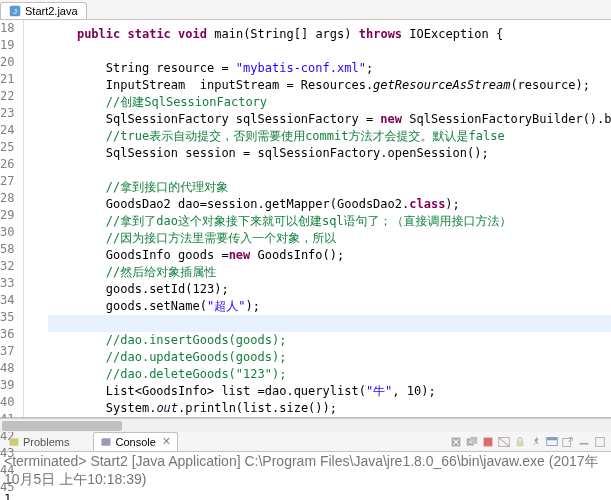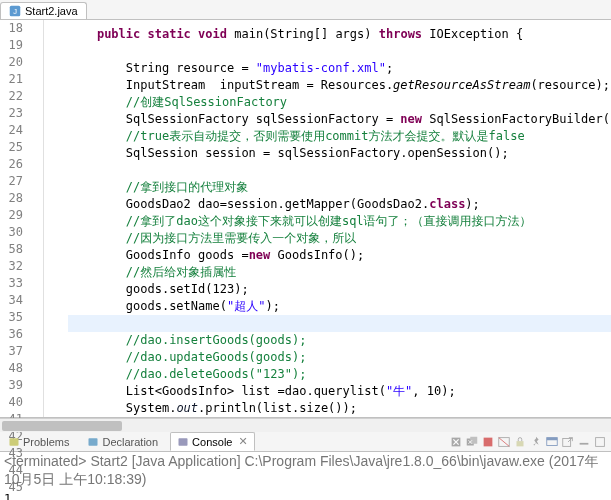--- a/index.html
+++ b/index.html
@@ -1,21 +1,21 @@
 <!DOCTYPE html>
 <html><head>
 <meta charset="utf-8">
 <style>
   * { box-sizing: border-box; margin: 0; padding: 0; }
   html, body { width: 611px; height: 500px; font-family: "Segoe UI", Tahoma, sans-serif; font-size: 11px; overflow: hidden; background: #fff; color: #000; }
   .tabbar { display: flex; align-items: flex-end; height: 20px; border-bottom: 1px solid #c0c0c0; background: #f5f5f5; }
   .tab { display: flex; align-items: center; gap: 4px; padding: 2px 8px; background: #fff; border: 1px solid #c0c0c0; border-bottom: none; border-radius: 3px 3px 0 0; font-size: 11px; }
   .tab .icon { width: 12px; height: 12px; }
   .editor { display: flex; height: 398px; border-bottom: 1px solid #c0c0c0; }
-  .gutter { width: 44px; background: #fff; border-right: 1px solid #e0e0e0; text-align: right; padding-right: 20px; color: #808080; font-family: Consolas, monospace; font-size: 12px; line-height: 17px; }
+  .gutter { width: 24px; background: #fff; border-right: 1px solid #e0e0e0; text-align: right; padding-right: 14px; color: #808080; font-family: Consolas, monospace; font-size: 12px; line-height: 17px; }
   .code { flex: 1; overflow: auto; font-family: Consolas, monospace; font-size: 12px; line-height: 17px; white-space: pre; padding-left: 24px; position: relative; margin-top: 6px; }
   .code .line { height: 17px; }
   .code .hl { background: #e8f2fe; width: 100%; display: inline-block; }
   .kw { color: #7f0055; font-weight: bold; }
   .str { color: #2a00ff; }
   .com { color: #15803d; }
   .type { color: #000; }
   .method { font-style: italic; }
   .static-it { font-style: italic; color: #0f172a; }
   .hscroll { height: 14px; background: #f0f0f0; border-top: 1px solid #d0d0d0; position: relative; }
@@ -73,32 +73,26 @@
       <div>44</div>
       <div>45</div>
     </div>
   <div class="code" id="code"><div class="line">    <span class="kw">public</span> <span class="kw">static</span> <span class="kw">void</span> <span class="type">main</span>(String[] args) <span class="kw">throws</span> IOException {</div><div class="line">    </div><div class="line">        String resource = <span class="str">"mybatis-conf.xml"</span>;</div><div class="line">        InputStream  inputStream = Resources.<span class="method">getResourceAsStream</span>(resource);</div><div class="line">        <span class="com">//创建SqlSessionFactory</span></div><div class="line">        SqlSessionFactory sqlSessionFactory = <span class="kw">new</span> SqlSessionFactoryBuilder().bui</div><div class="line">        <span class="com">//true表示自动提交，否则需要使用commit方法才会提交。默认是false</span></div><div class="line">        SqlSession session = sqlSessionFactory.openSession();</div><div class="line">        </div><div class="line">        <span class="com">//拿到接口的代理对象</span></div><div class="line">        GoodsDao2 dao=session.getMapper(GoodsDao2.<span class="kw">class</span>);</div><div class="line">        <span class="com">//拿到了dao这个对象接下来就可以创建sql语句了；（直接调用接口方法）</span></div><div class="line">        <span class="com">//因为接口方法里需要传入一个对象，所以</span></div><div class="line">        GoodsInfo goods =<span class="kw">new</span> GoodsInfo();</div><div class="line">        <span class="com">//然后给对象插属性</span></div><div class="line">        goods.setId(123);</div><div class="line">        goods.setName(<span class="str">"超人"</span>);</div><div class="line hl">        </div><div class="line">        <span class="com">//dao.insertGoods(goods);</span></div><div class="line">        <span class="com">//dao.updateGoods(goods);</span></div><div class="line">        <span class="com">//dao.deleteGoods("123");</span></div><div class="line">        List&lt;GoodsInfo&gt; list =dao.querylist(<span class="str">"牛"</span>, 10);</div><div class="line">        System.<span class="static-it">out</span>.println(list.size());</div><div class="line">        </div></div>
 </div>
 <div class="hscroll">
   <div class="thumb"></div>
 </div>
 
 <div class="bottom-tabs">
-  <div id="btabs" style="display: flex; gap: 6px;">
+  <div id="btabs" style="display: flex; gap: 18px;">
       <div class="btab">
         <svg class="icon" viewBox="0 0 16 16">
           <rect x="2" y="3" width="12" height="10" fill="#cc7" rx="1"></rect>
         </svg>
         <span>Problems</span>
-      </div>
-      <div class="btab">
-        <svg class="icon" viewBox="0 0 16 16">
-          <rect x="2" y="3" width="12" height="10" fill="#7ac" rx="1"></rect>
-        </svg>
-        <span>Declaration</span>
       </div>
       <div class="btab active">
         <svg class="icon" viewBox="0 0 16 16">
           <rect x="2" y="3" width="12" height="10" fill="#99b" rx="1"></rect>
         </svg>
         <span>Console</span>
         <span style="margin-left:3px;color:#888">✕</span>
       </div>
     </div>
   <div class="bottom-tools">

